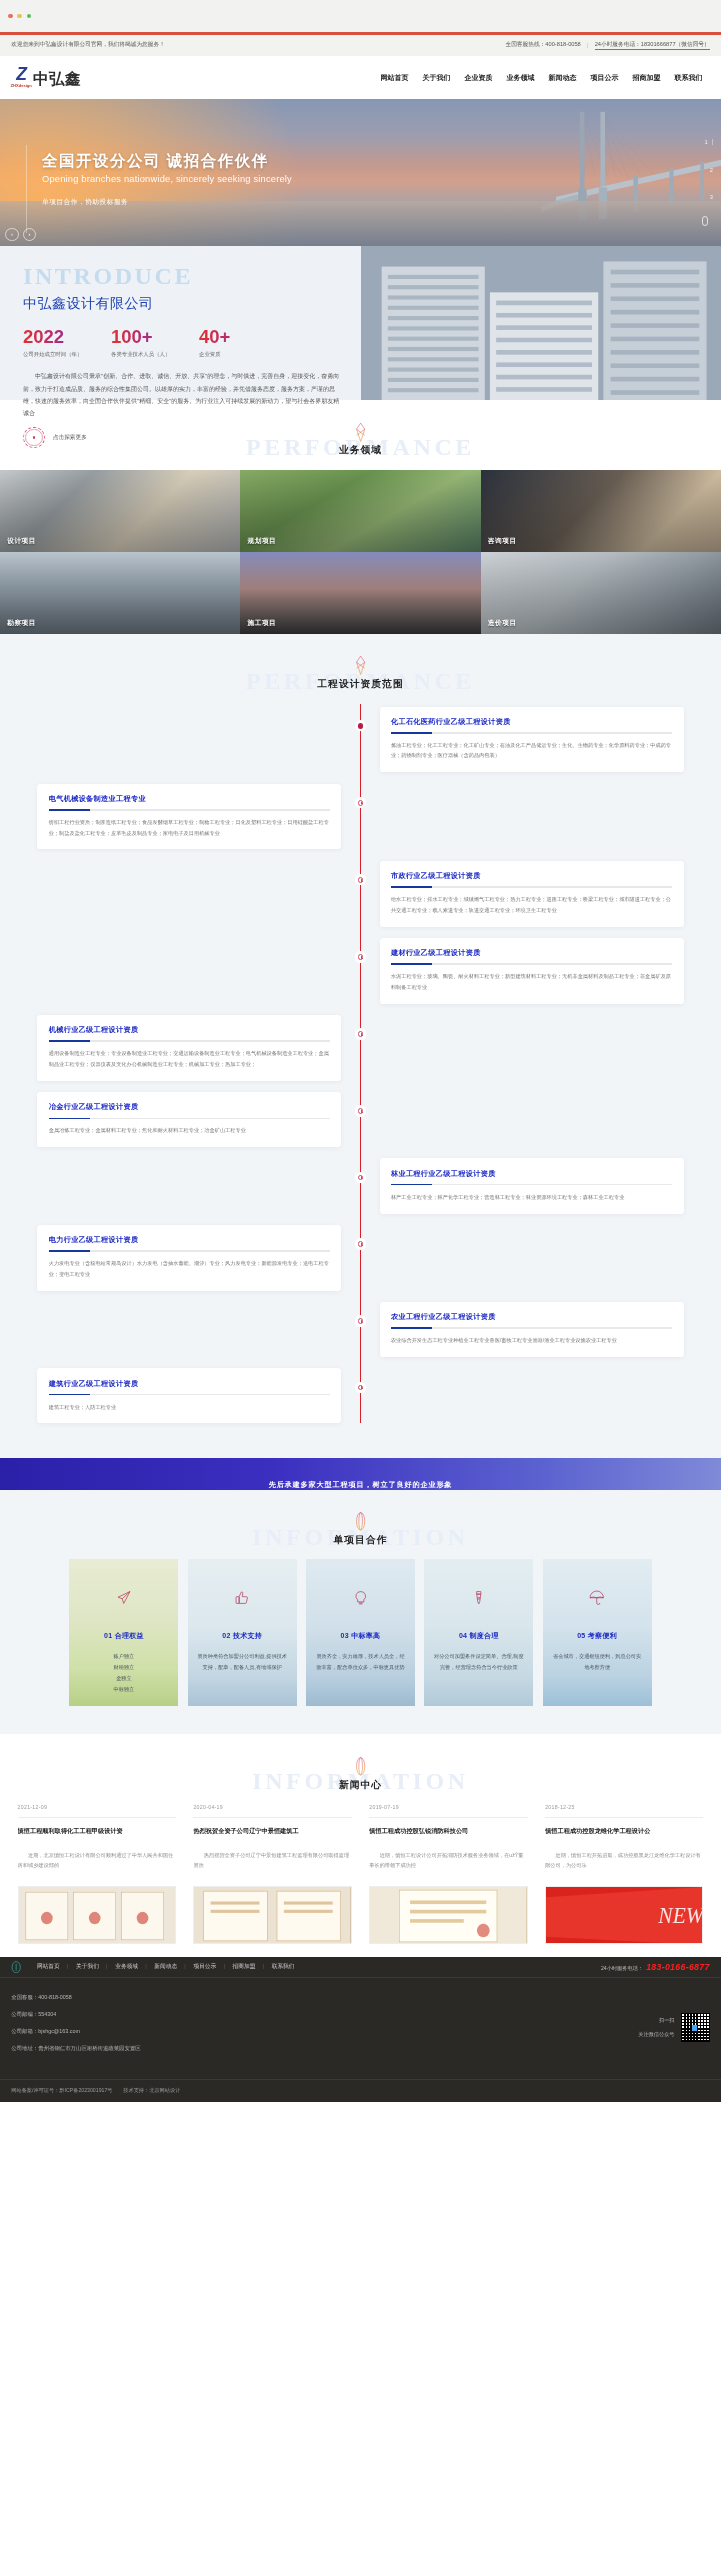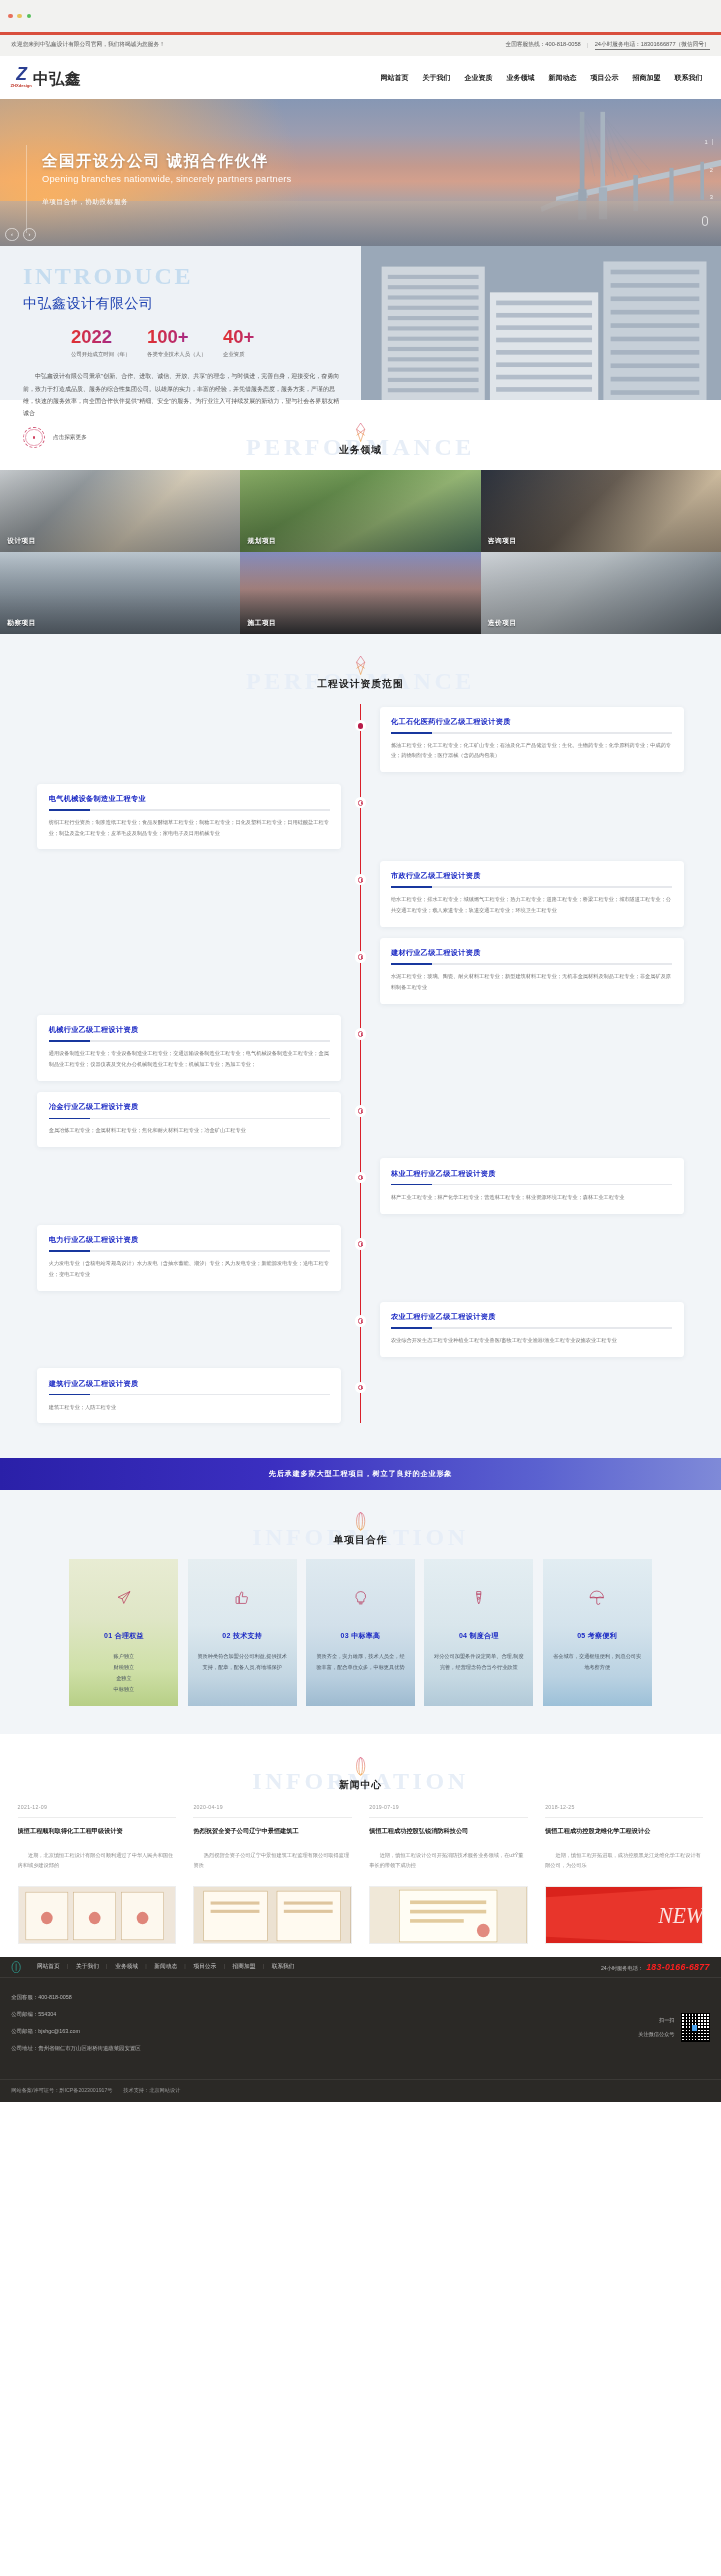--- a/index.html
+++ b/index.html
@@ -68,21 +68,21 @@
     color: #fff; display: flex; align-items: center; justify-content: center; font-size: 5.7px;
   }
   .hero-mouse { position: absolute; right: 13.4px; bottom: 20.6px; width: 5.7px; height: 9.8px;
     border: 0.5px solid rgba(255,255,255,.7); border-radius: 3.1px; z-index: 5; }
 
   
   .intro { display: flex; background: #eef2f6; height: 154px; }
   .intro-left { width: 361px; padding: 17.5px 20.6px 0 23px; position: relative; }
   .intro-big { font-family: "Liberation Serif", serif; font-size: 24px; letter-spacing: 2.6px; color: #c5dcef; font-weight: bold; line-height: 1; }
   .intro-sub { font-size: 14px; color: #1b3fb0; margin-top: 7.2px; letter-spacing: 0.5px; }
-  .stats { display: flex; gap: 11px; margin-top: 15.5px; margin-left: 48px; }
+  .stats { display: flex; gap: 23px; margin-top: 15.5px; }
   .stat-num {
     font-size: 18.5px; font-weight: bold; line-height: 1;
     background: linear-gradient(90deg, #e03131 0%, #b02a7a 55%, #3b2fb5 100%);
     -webkit-background-clip: text; background-clip: text; color: transparent;
   }
   .stat-lbl { font-size: 5.4px; color: #666; margin-top: 4.1px; }
   .stat-col { min-width: 65px; }
   .intro-body { font-size: 6px; line-height: 2.05; color: #555; margin-top: 12.4px; text-indent: 2em; }
   .intro-more { display: flex; align-items: center; gap: 8.2px; margin-top: 7.2px; }
   .intro-circle {
@@ -139,21 +139,21 @@
   .card h4 { font-size: 7.2px; color: #1b29c4; font-weight: bold; letter-spacing: 0.3px; margin-bottom: 5.2px; }
   .card .bar { height: 1.5px; background: #e6e8ec; position: relative; margin-bottom: 6.2px; }
   .card .bar::before { content:""; position:absolute; left:0; top:0; width: 41px; height: 1.5px; background: #18379e; }
   .card p { font-size: 5.2px; color: #767676; line-height: 2.05; }
   .tl-row.left .card { margin-right: auto; margin-left: 14.4px; }
   .tl-row.right { justify-content: flex-end; }
   .tl-row.right .card { margin-right: 14.4px; }
 
   
   .strip {
-    height: 32px; display:flex; align-items:center; justify-content:center;
+    height: 32px; display:flex; align-items:flex-end; justify-content:center;
     background: linear-gradient(90deg,#2a20a8 0%, #3b2fc0 38%, #5b62d0 75%, #7f8ad8 100%);
     color: #fff; font-size: 7.2px; font-weight: bold; letter-spacing: 0.8px;
   }
 
   
   .adv-wrap { background: #f2f5f8; padding-bottom: 28px; }
   .adv { display: flex; gap: 9.3px; justify-content: center; }
   .adv-col {
     width: 109px; height: 147px; position: relative; overflow: hidden;
     display: flex; flex-direction: column; align-items: center; padding: 31px 9.3px 0;
@@ -259,21 +259,21 @@
     <rect x="243" y="175" width="16" height="60" fill="#9aa6b3"></rect>
     <rect x="283" y="172" width="16" height="62" fill="#a5b1bd"></rect>
     <rect x="350" y="148" width="9" height="70" fill="#9fabb7"></rect>
     <rect x="420" y="134" width="8" height="72" fill="#9fabb7"></rect>
     <rect x="480" y="122" width="7" height="74" fill="#9fabb7"></rect>
   </svg>
   <div class="hero-water"></div>
   <div class="hero-rule"></div>
   <div class="hero-txt">
     <div class="hero-h1">全国开设分公司  诚招合作伙伴</div>
-    <div class="hero-h2">Opening branches nationwide, sincerely partners partners</div>
+    <div class="hero-h2">Opening branches nationwide, sincerely seeking sincerely</div>
     <div class="hero-h3">单项目合作，协助投标服务</div>
   </div>
   <div class="hero-pager">
     <div class="line">1</div>
     <div>2</div>
     <div>3</div>
   </div>
   <div class="hero-arrows">
     <span>‹</span>
     <span>›</span>

